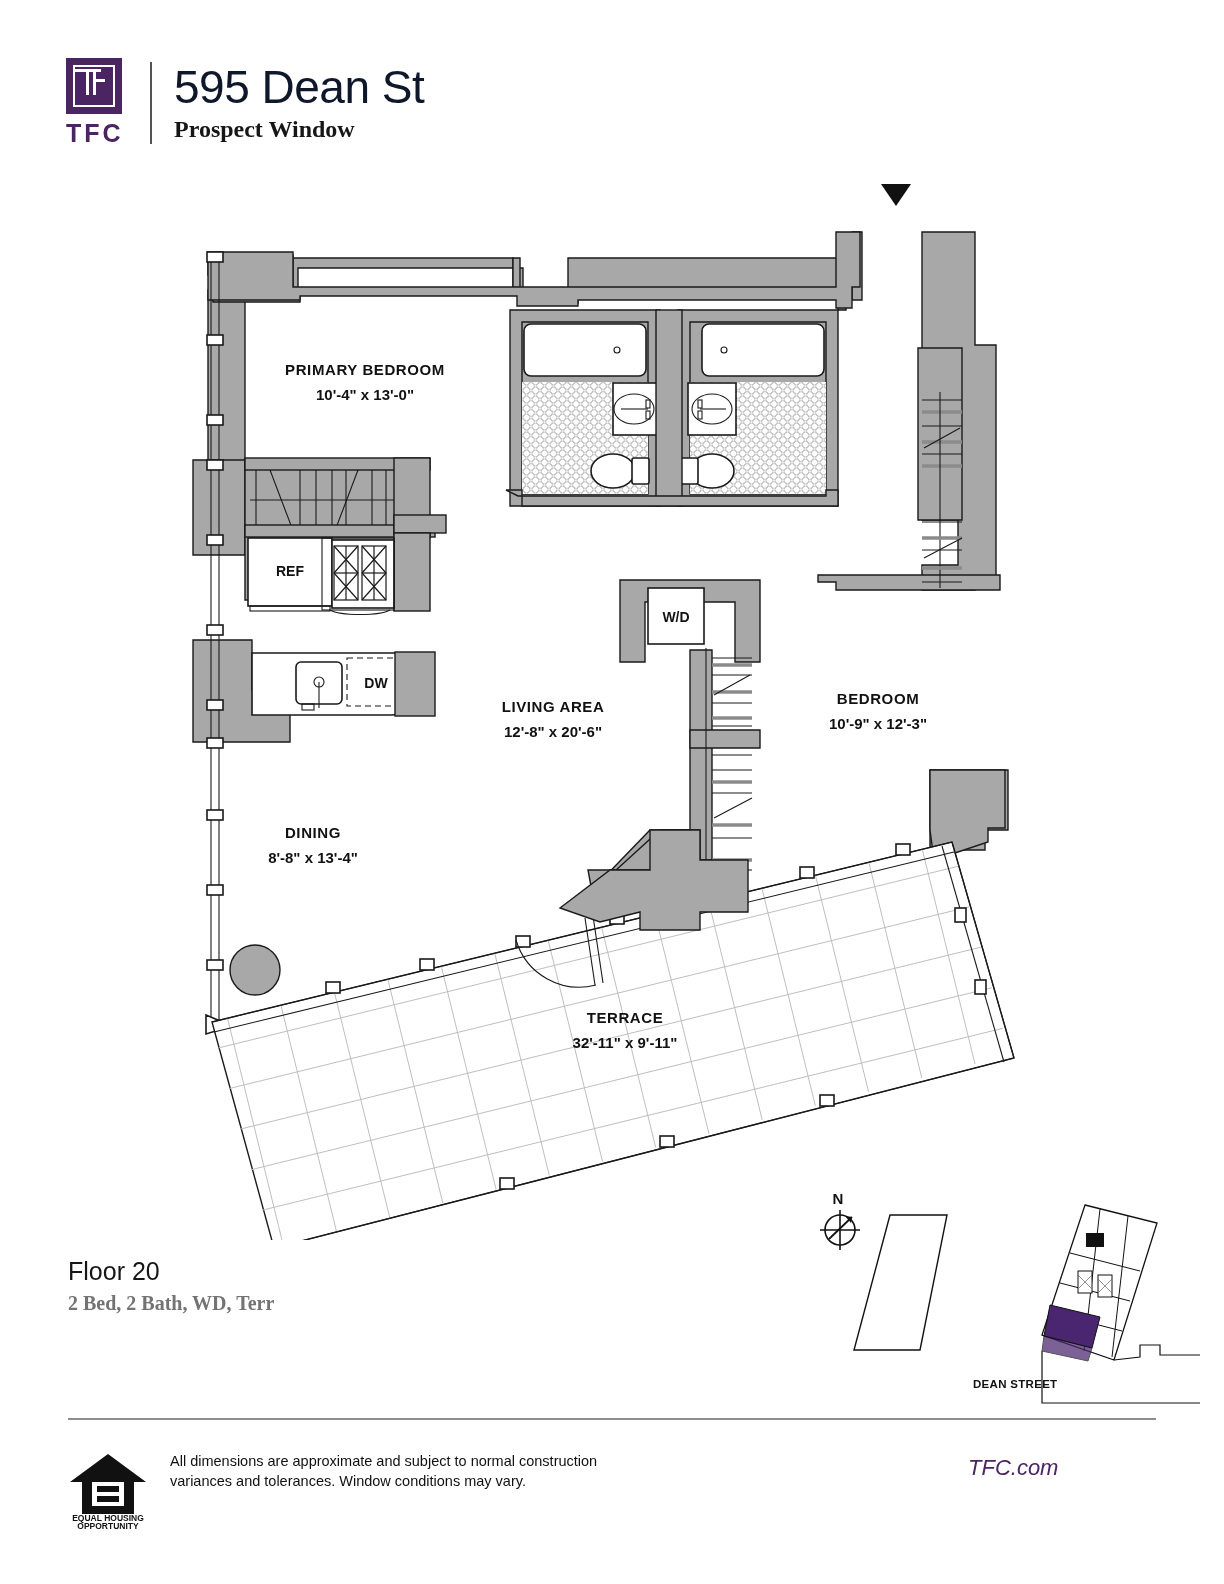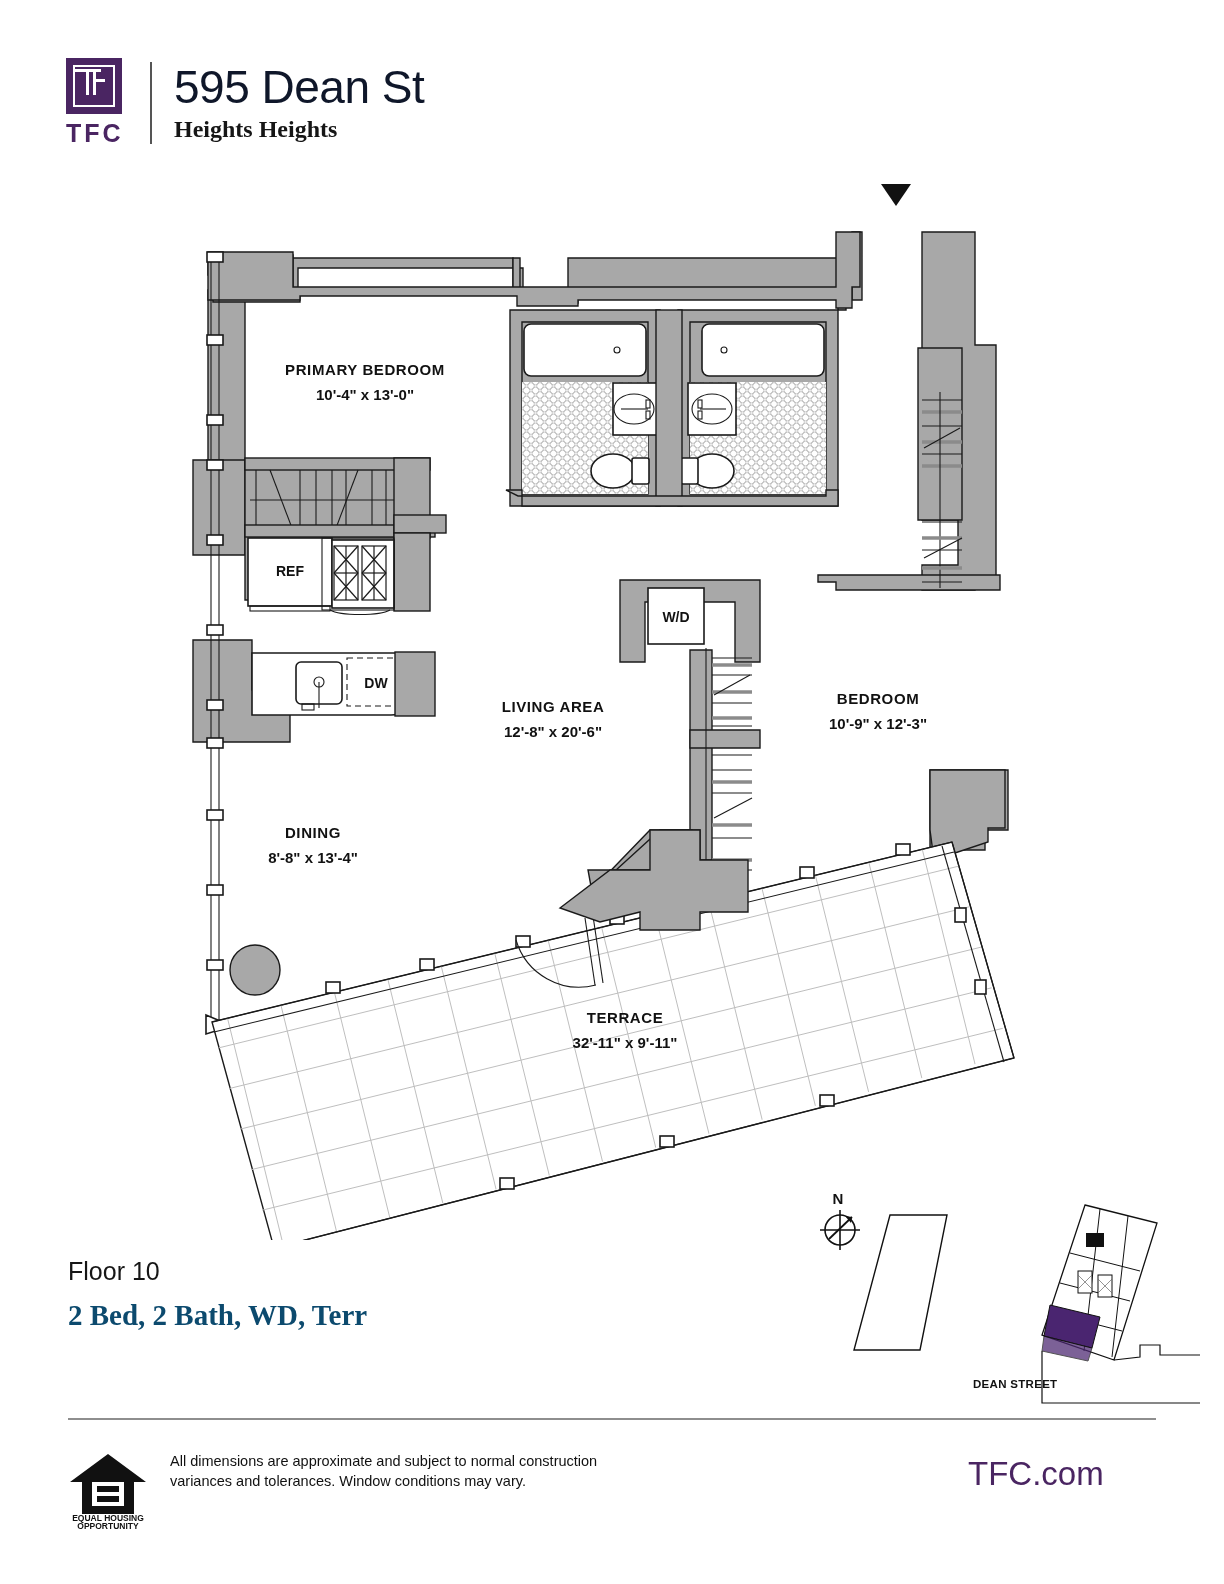--- a/index.html
+++ b/index.html
@@ -156,24 +156,24 @@
     color: #161616;
   }
   #floor-number {
     font-size: 25px;
     font-weight: 300;
     line-height: 1.35;
     color: #161616;
   }
   #unit-config {
     font-family: "Liberation Serif", serif;
-    font-size: 29px;
+    font-size: 20px;
     font-weight: bold;
-    margin-top: 10px;
-    color: #0c4a6e;
+    margin-top: 3px;
+    color: #737373;
   }
 
   
   #keyplan-area {
     position: absolute;
     left: 810px;
     top: 1185px;
     width: 390px;
     height: 230px;
   }
@@ -210,43 +210,44 @@
     margin-left: 22px;
     font-size: 14.5px;
     line-height: 1.35;
     color: #111;
     max-width: 470px;
   }
   #tfc-domain {
     position: absolute;
     left: 968px;
     top: 1455px;
-    font-size: 33px;
+    font-size: 22px;
     font-weight: 300;
     color: #4a2562;
+    font-style: italic;
   }
 </style>
 </head>
 <body>
 
 <div id="header">
   <div id="logo-mark">
     <div class="tf-square">
       <div class="tf-inner"></div>
       <div class="tf-t"></div>
       <div class="tf-t-stem"></div>
       <div class="tf-f-stem"></div>
       <div class="tf-f-arm"></div>
     </div>
     <div id="logo-tfc-text">TFC</div>
   </div>
   <div id="header-divider"></div>
   <div id="header-text">
     <div id="building-name">595 Dean St</div>
-    <div id="neighborhood">Heights Heights</div>
+    <div id="neighborhood">Prospect Window</div>
   </div>
 </div>
 
 <div id="plan-area">
 <svg id="plan-svg" width="1224" height="1070" viewBox="0 0 1224 1070">
 
   <defs>
     <pattern id="tile-hex" width="9" height="9" patternUnits="userSpaceOnUse">
       <rect width="9" height="9" fill="#ffffff"></rect>
       <circle cx="4.5" cy="4.5" r="3.4" fill="none" stroke="#b9b9b9" stroke-width="0.8"></circle>
@@ -574,21 +575,21 @@
     <text class="room-dims" x="313" y="693">8'-8" x 13'-4"</text>
 
     <text class="room-label" x="625" y="853">TERRACE</text>
     <text class="room-dims" x="625" y="878">32'-11" x 9'-11"</text>
   </g>
 
 </svg>
 </div>
 
 <div id="unit-info">
-  <div id="floor-number">Floor 10</div>
+  <div id="floor-number">Floor 20</div>
   <div id="unit-config">2 Bed, 2 Bath, WD, Terr</div>
 </div>
 
 <div id="keyplan-area">
 <svg width="390" height="230" viewBox="0 0 390 230">
 
   <g>
     <circle cx="30" cy="45" r="15" fill="none" stroke="#111" stroke-width="1.6"></circle>
     <line x1="30" y1="25" x2="30" y2="65" stroke="#111" stroke-width="1.6"></line>
     <line x1="10" y1="45" x2="50" y2="45" stroke="#111" stroke-width="1.6"></line>

